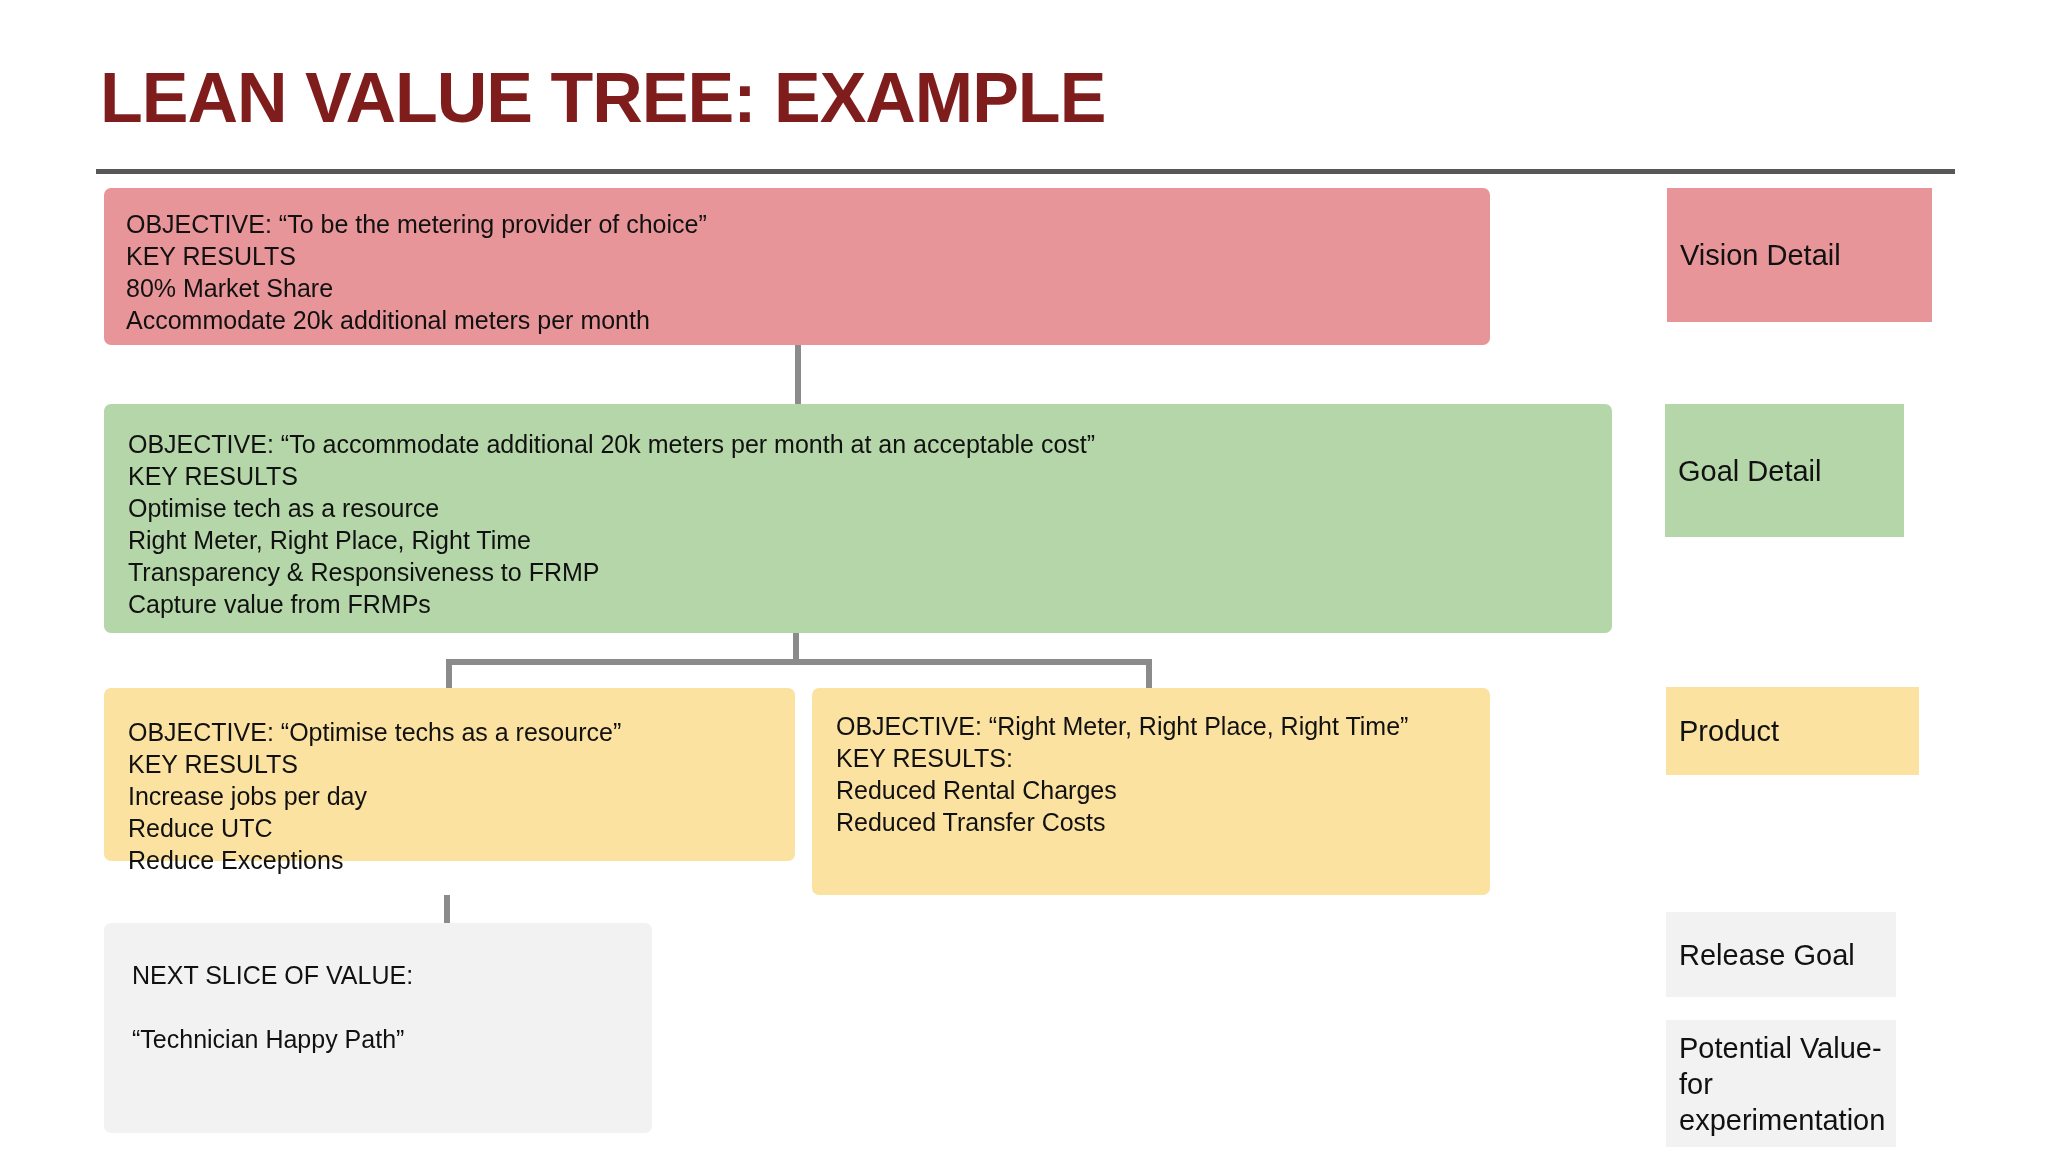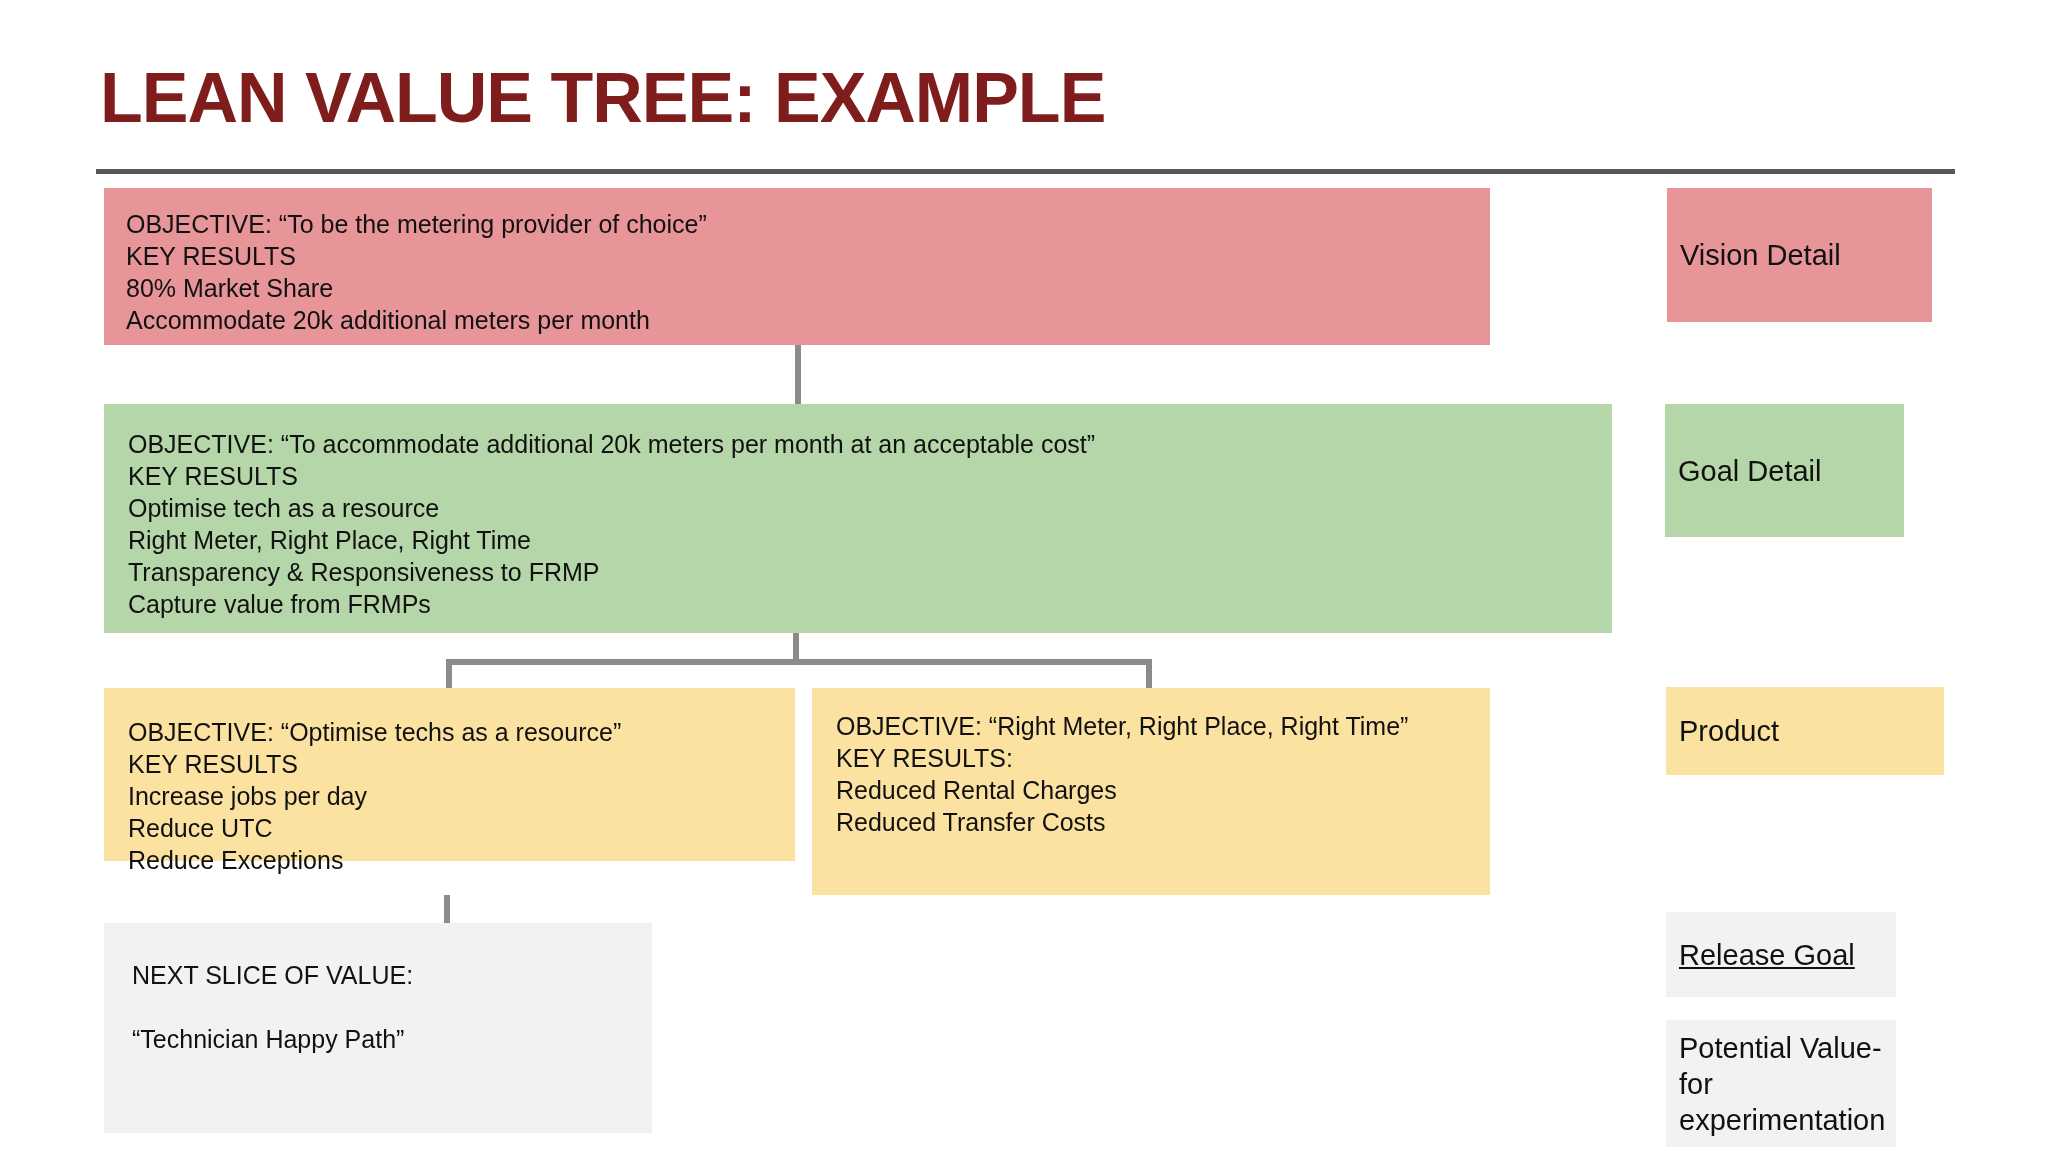--- a/index.html
+++ b/index.html
@@ -18,21 +18,21 @@
     color: #7f1d1d; letter-spacing: -1px;
     white-space: nowrap;
   }
   .title-rule {
     left: 96px; top: 169px;
     width: 1859px; height: 5px;
     background: #575757;
   }
 
   .node {
-    font-size: 25px; line-height: 32px;
+    font-size: 25px; line-height: 32px; border-radius: 7px;
   }
   .node .line { min-height: 32px; }
 
   .vision-box   { left: 104px; top: 188px;  width: 1386px; height: 157px; background: #E8959A; padding: 20px 0 0 22px; }
   .goal-box     { left: 104px; top: 404px;  width: 1508px; height: 229px; background: #B4D6A8; padding: 24px 0 0 24px; }
   .prod-left    { left: 104px; top: 688px;  width: 691px;  height: 173px; background: #FBE2A0; padding: 28px 0 0 24px; }
   .prod-right   { left: 812px; top: 688px;  width: 678px;  height: 207px; background: #FBE2A0; padding: 22px 0 0 24px; }
   .next-slice   { left: 104px; top: 923px;  width: 548px;  height: 210px; background: #F2F2F2; padding: 36px 0 0 28px; }
   .next-slice .line { margin-bottom: 32px; }
 
@@ -44,22 +44,22 @@
   .conn-v4 { left: 1146px; top: 659px; width: 6px;   height: 29px; }
   .conn-v5 { left: 444px;  top: 895px; width: 6px;   height: 28px; }
 
   .legend-box {
     display: flex; align-items: center;
     font-size: 29px; line-height: 36px;
     padding-left: 13px; padding-right: 10px;
   }
   .legend-vision    { left: 1667px; top: 188px;  width: 265px; height: 134px; background: #E8959A; }
   .legend-goal      { left: 1665px; top: 404px;  width: 239px; height: 133px; background: #B4D6A8; }
-  .legend-product   { left: 1666px; top: 687px;  width: 278px; height: 88px;  background: #FBE2A0; }
-  .legend-release   { left: 1666px; top: 912px;  width: 230px; height: 85px;  background: #F2F2F2; text-decoration: underline; }
+  .legend-product   { left: 1666px; top: 687px;  width: 253px; height: 88px;  background: #FBE2A0; }
+  .legend-release   { left: 1666px; top: 912px;  width: 230px; height: 85px;  background: #F2F2F2; }
   .legend-potential { left: 1666px; top: 1020px; width: 230px; height: 127px; background: #F2F2F2; }
 </style>
 </head>
 <body>
 
 <div class="abs page-title">LEAN VALUE TREE: EXAMPLE</div>
 <div class="abs title-rule"></div>
 
 <div class="abs node vision-box">
     <div class="line">OBJECTIVE: “To be the metering provider of choice”</div>

